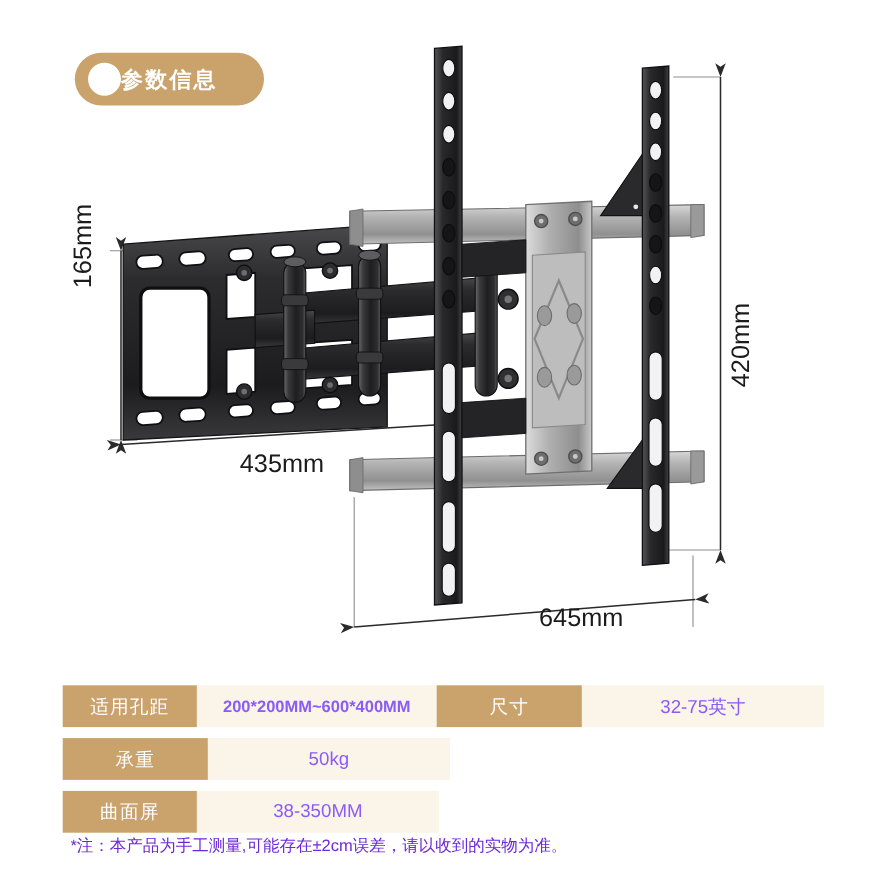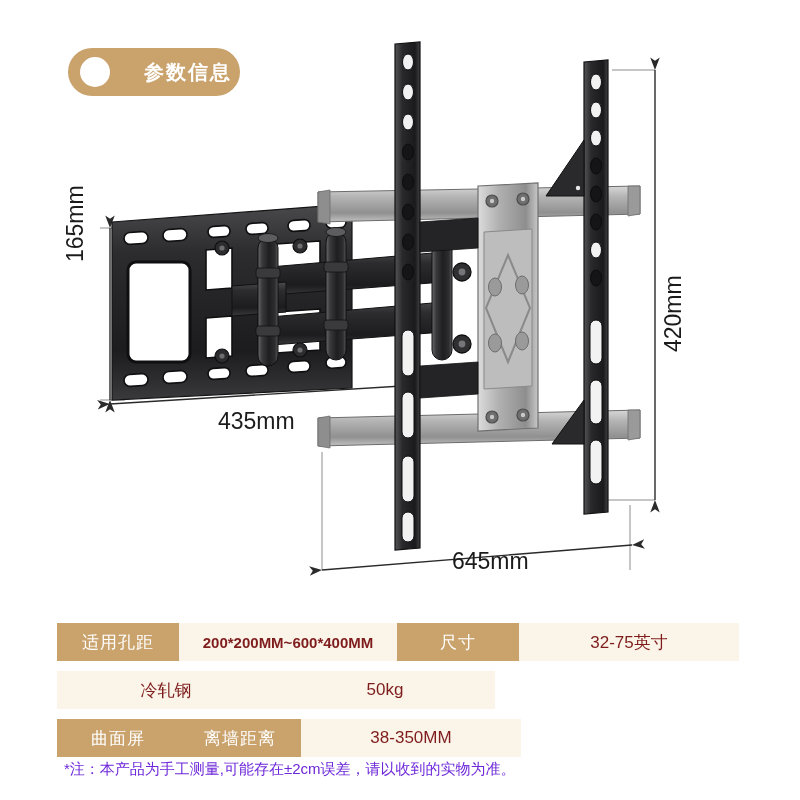--- a/index.html
+++ b/index.html
@@ -20,57 +20,57 @@
     border-radius:24px;
     display:flex;align-items:center;
     box-sizing:border-box;
     padding-left:12px;
   }
   .badge-dot{
     width:30px;height:30px;border-radius:50%;
     background:#ffffff;flex:none;
   }
   .badge-label{
-    flex:1;text-align:right;
+    flex:1;text-align:left;
     color:#ffffff;font-size:20px;font-weight:bold;
     letter-spacing:2px;
     padding-right:8px;
   }
 
   
   #product{position:absolute;left:0;top:0;width:800px;height:610px;}
 
   
   .dimtext{position:absolute;font-size:23px;color:#1b1b1b;white-space:nowrap;}
   .dim-165{left:62px;top:262px;transform:rotate(-90deg);transform-origin:left top;}
   .dim-420{left:660px;top:352px;transform:rotate(-90deg);transform-origin:left top;}
   .dim-435{left:218px;top:408px;}
-  .dim-645{left:452px;top:548px;}
+  .dim-645{left:490px;top:548px;}
 
   
   #spec{
     position:absolute;left:57px;top:623px;
     width:692px;
   }
   .srow{display:flex;height:38px;margin-bottom:10px;}
   .slabel{
     width:122px;background:#c9a26c;color:#ffffff;
     display:flex;align-items:center;justify-content:center;
     font-size:17px;letter-spacing:1px;
     box-sizing:border-box;flex:none;
   }
   .sval{
-    flex:1;background:#faf4e9;color:#7f1d1d;
+    flex:1;background:#faf4e9;color:#8b5cf6;
     display:flex;align-items:center;justify-content:center;
     font-size:17px;box-sizing:border-box;
   }
   .sval.small{font-size:15px;font-weight:bold;}
   .sval.c1{width:218px;flex:none;}
   .sval.c2{width:220px;flex:none;}
-  .slabel.l2{width:122px;}
+  .slabel.l2{width:132px;}
 
   
   #note{
     position:absolute;left:64px;top:760px;
     font-size:15px;color:#6d28d9;white-space:nowrap;
   }
 </style>
 </head>
 <body>
 
@@ -318,26 +318,25 @@
   <div id="spec">
 
     <div class="srow">
       <div class="slabel">适用孔距</div>
       <div class="sval c1 small">200*200MM~600*400MM</div>
       <div class="slabel l2">尺寸</div>
       <div class="sval c2">32-75英寸</div>
     </div>
 
     <div class="srow">
-      <div class="sval c1">冷轧钢</div>
+      <div class="slabel l2">承重</div>
       <div class="sval c2">50kg</div>
     </div>
 
     <div class="srow">
       <div class="slabel">曲面屏</div>
-      <div class="slabel l2">离墙距离</div>
       <div class="sval c2">38-350MM</div>
     </div>
   </div>
 
   <div id="note">*注：本产品为手工测量,可能存在±2cm误差，请以收到的实物为准。</div>
 
 </div>
 
 </body></html>

